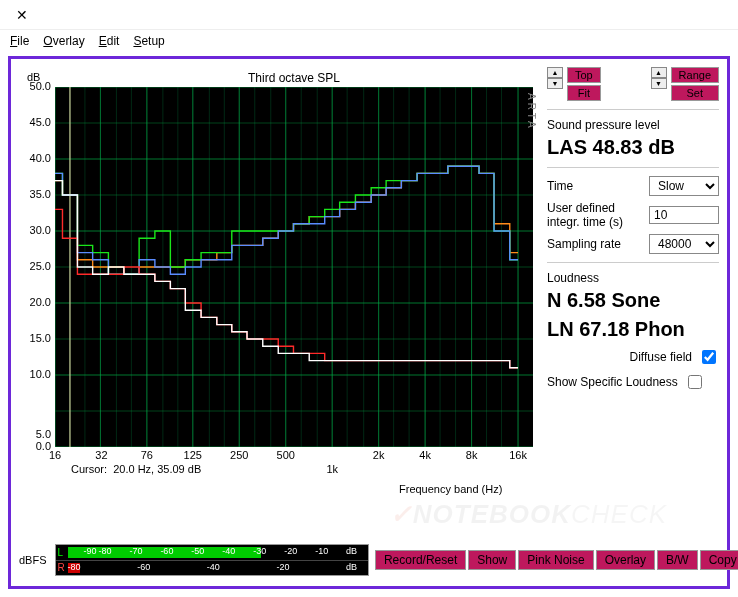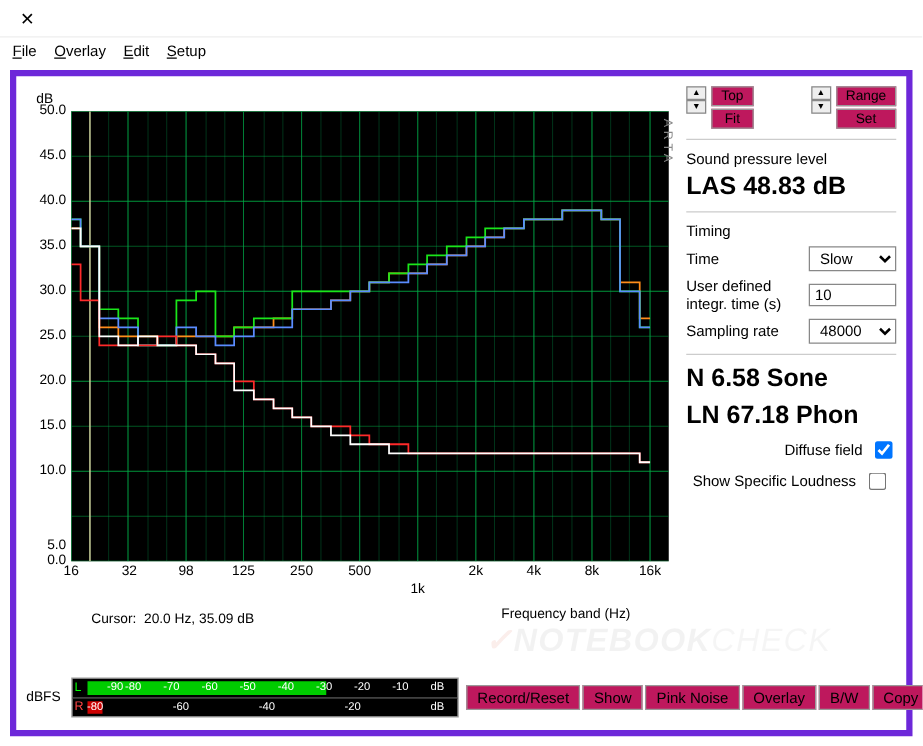--- a/index.html
+++ b/index.html
@@ -30,41 +30,41 @@
     align-items: center;
     gap: 14px;
     padding: 0 10px;
     font-size: 12px;
   }
   .menubar span { cursor: default; }
   .menubar span u { text-decoration: underline; }
   .main {
     position: absolute;
     top: 56px; left: 8px; right: 8px; bottom: 8px;
-    border: 5px solid #6d28d9;
+    border: 3px solid #6d28d9;
   }
   .chart-area {
     position: absolute;
     top: 8px; left: 8px; width: 520px; height: 470px;
   }
   .plot-title { text-align: center; font-size: 12px; }
   .plot-wrap {
     position: absolute;
     top: 4px; left: 36px; width: 478px; height: 398px;
   }
   .plot-bg {
     position: absolute;
     left: 0; top: 16px; width: 478px; height: 360px;
     background: #000;
   }
   .ylabel { position: absolute; left: -28px; top: 0; font-size: 11px; }
   .ytick { position: absolute; left: -30px; width: 26px; text-align: right; font-size: 11px; }
   .xtick { position: absolute; top: 378px; font-size: 11px; text-align: center; transform: translateX(-50%); }
   .arta { position: absolute; right: -4px; top: 22px; font-size: 10px; writing-mode: vertical-rl; letter-spacing: 3px; color: #888; }
-  .cursor-readout { position: absolute; left: 52px; top: 420px; font-size: 11px; }
+  .cursor-readout { position: absolute; left: 52px; top: 396px; font-size: 11px; }
   .xlabel { position: absolute; left: 380px; top: 416px; font-size: 11px; }
 
   .side {
     position: absolute;
     top: 8px; left: 536px; right: 8px; bottom: 60px;
     font-size: 12px;
   }
   .spin { display: flex; flex-direction: column; width: 16px; }
   .spin button {
     font-size: 7px; line-height: 7px; height: 11px; padding: 0;
@@ -129,20 +129,21 @@
   <span><u>O</u><span>verlay</span></span>
   <span><u>E</u><span>dit</span></span>
   <span><u>S</u><span>etup</span></span>
 </div>
 
 <div class="main">
 
   <div class="chart-area">
     <div class="plot-wrap">
       <div class="ylabel">dB</div>
+      <div class="plot-title">Third octave SPL</div>
       <div class="plot-bg"></div>
       <svg class="chart-svg" id="chart-svg">
           <line x1="0" y1="0" x2="0" y2="360" stroke="#0a4" stroke-width="0.7"></line>
           <line x1="45.40754894757453" y1="0" x2="45.40754894757453" y2="360" stroke="#0a4" stroke-width="0.7"></line>
           <line x1="91.87074527003375" y1="0" x2="91.87074527003375" y2="360" stroke="#0a4" stroke-width="0.7"></line>
           <line x1="137.79981746831885" y1="0" x2="137.79981746831885" y2="360" stroke="#0a4" stroke-width="0.7"></line>
           <line x1="184.263013790778" y1="0" x2="184.263013790778" y2="360" stroke="#0a4" stroke-width="0.7"></line>
           <line x1="230.72621011323722" y1="0" x2="230.72621011323722" y2="360" stroke="#0a4" stroke-width="0.7"></line>
           <line x1="277.1894064356964" y1="0" x2="277.1894064356964" y2="360" stroke="#0a4" stroke-width="0.7"></line>
           <line x1="323.65260275815564" y1="0" x2="323.65260275815564" y2="360" stroke="#0a4" stroke-width="0.7"></line>
@@ -208,21 +209,21 @@
           <div class="ytick" style="top: 189px;">25.0</div>
           <div class="ytick" style="top: 153px;">30.0</div>
           <div class="ytick" style="top: 117px;">35.0</div>
           <div class="ytick" style="top: 81px;">40.0</div>
           <div class="ytick" style="top: 45px;">45.0</div>
           <div class="ytick" style="top: 9px;">50.0</div>
         </div>
       <div id="xticks">
           <div class="xtick" style="left: 0px;">16</div>
           <div class="xtick" style="left: 46.4632px;">32</div>
-          <div class="xtick" style="left: 91.8707px;">98</div>
+          <div class="xtick" style="left: 91.8707px;">76</div>
           <div class="xtick" style="left: 137.8px;">125</div>
           <div class="xtick" style="left: 184.263px;">250</div>
           <div class="xtick" style="left: 230.726px;">500</div>
           <div class="xtick" style="left: 277.189px; margin-top: 14px;">1k</div>
           <div class="xtick" style="left: 323.653px;">2k</div>
           <div class="xtick" style="left: 370.116px;">4k</div>
           <div class="xtick" style="left: 416.579px;">8k</div>
           <div class="xtick" style="left: 463.042px;">16k</div>
         </div>
     </div>
@@ -255,43 +256,43 @@
         </div>
       </div>
     </div>
 
     <hr class="sep">
     <div class="section-label">Sound pressure level</div>
     <div class="big-readout">LAS 48.83 dB</div>
 
 
     <hr class="sep">
-    <div class="section-label">Timing</div>
     <div class="row">
       <span>Time</span>
       <select><option>Slow</option></select>
     </div>
     <div class="row">
       <span style="max-width:90px">User defined integr. time (s)</span>
       <input type="text" value="10" style="">
     </div>
     <div class="row">
       <span>Sampling rate</span>
       <select><option>48000</option></select>
     </div>
 
     <hr class="sep">
+    <div class="section-label">Loudness</div>
     <div class="big-readout">N 6.58 Sone</div>
     <div class="big-readout">LN 67.18 Phon</div>
 
     <div class="row" style="justify-content:flex-end; gap:6px;">
       <span>Diffuse field</span>
       <input type="checkbox" checked="" style="">
     </div>
-    <div class="row" style="justify-content:center; gap:6px;">
+    <div class="row" style="justify-content:flex-start; gap:6px;">
       <span>Show Specific Loudness</span>
       <input type="checkbox" style="">
     </div>
   </div>
 
   <div class="bottom">
     <span class="meters-label">dBFS</span>
     <div class="meters">
       <div class="meter-row">
         <span class="meter-ch">L</span>

